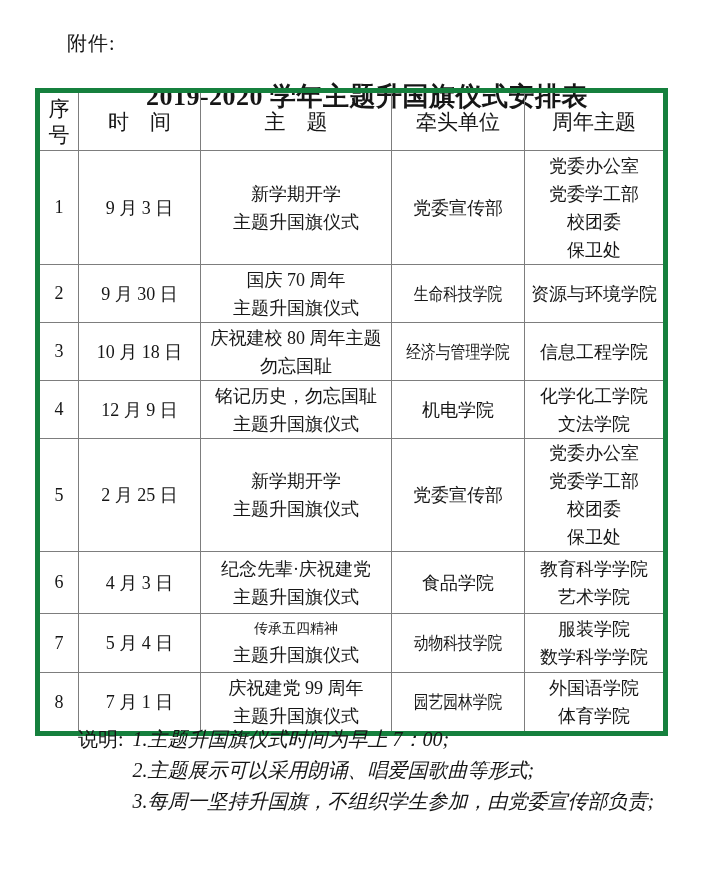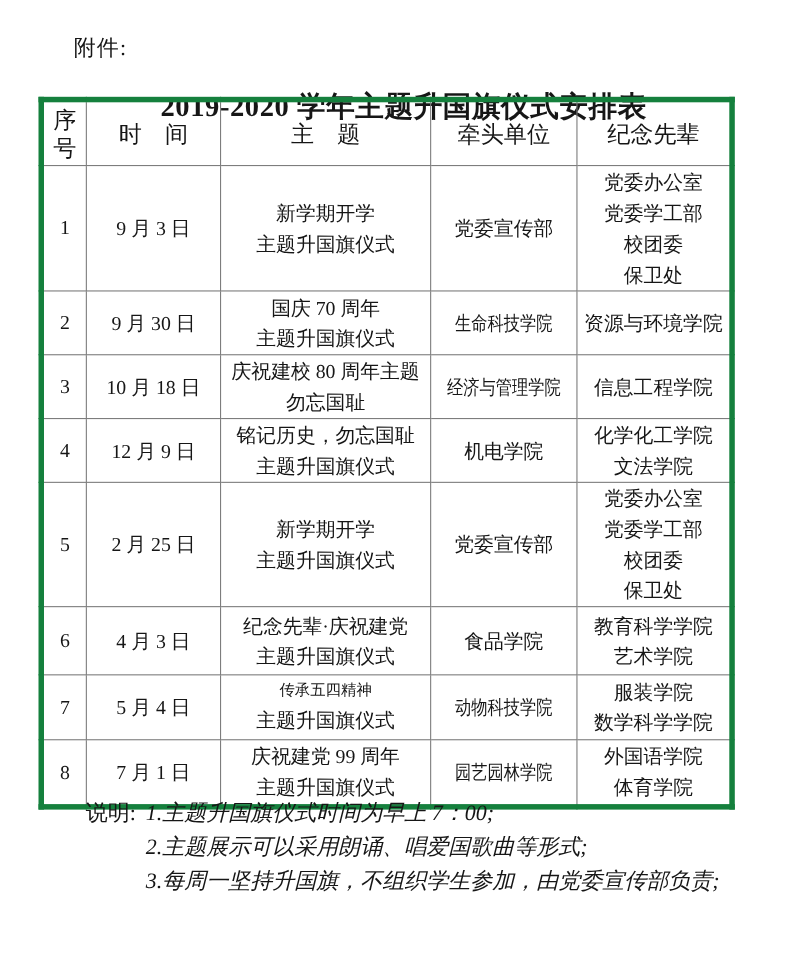--- a/index.html
+++ b/index.html
@@ -64,21 +64,21 @@
       <col style="width:141px">
     </colgroup>
     <thead>
       <tr>
         <th>
           <span class="idx-hdr">序号</span>
         </th>
         <th>时　间</th>
         <th>主　题</th>
         <th>牵头单位</th>
-        <th>纪念先辈</th>
+        <th>周年主题</th>
       </tr>
     </thead>
     <tbody>
   <tr>
     <td>
       <span>1</span>
     </td>
     <td>
       <span>9 月 3 日</span>
     </td>

